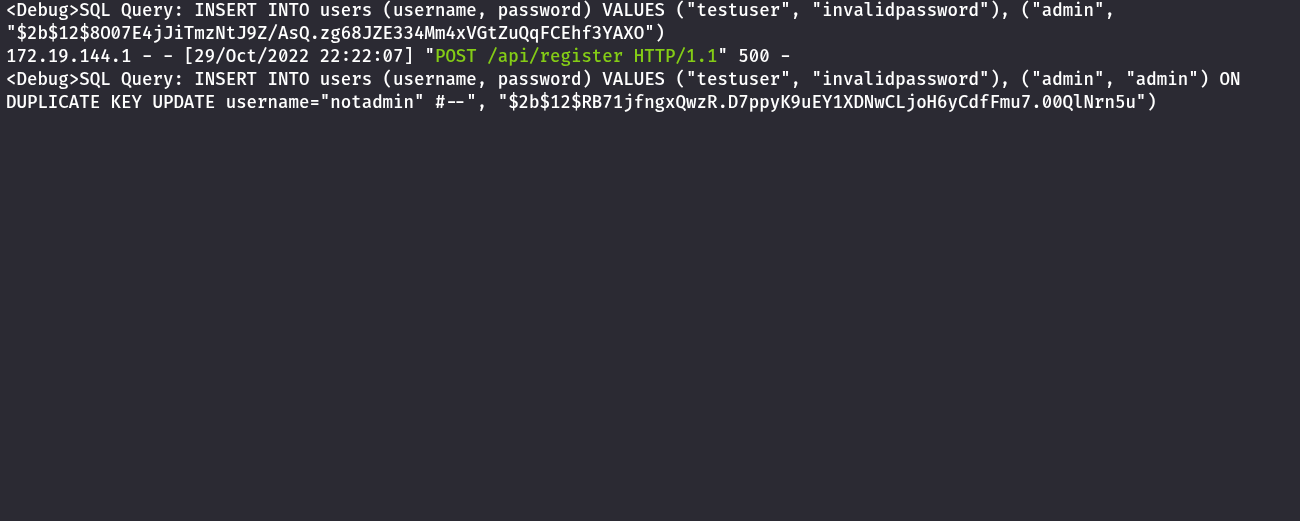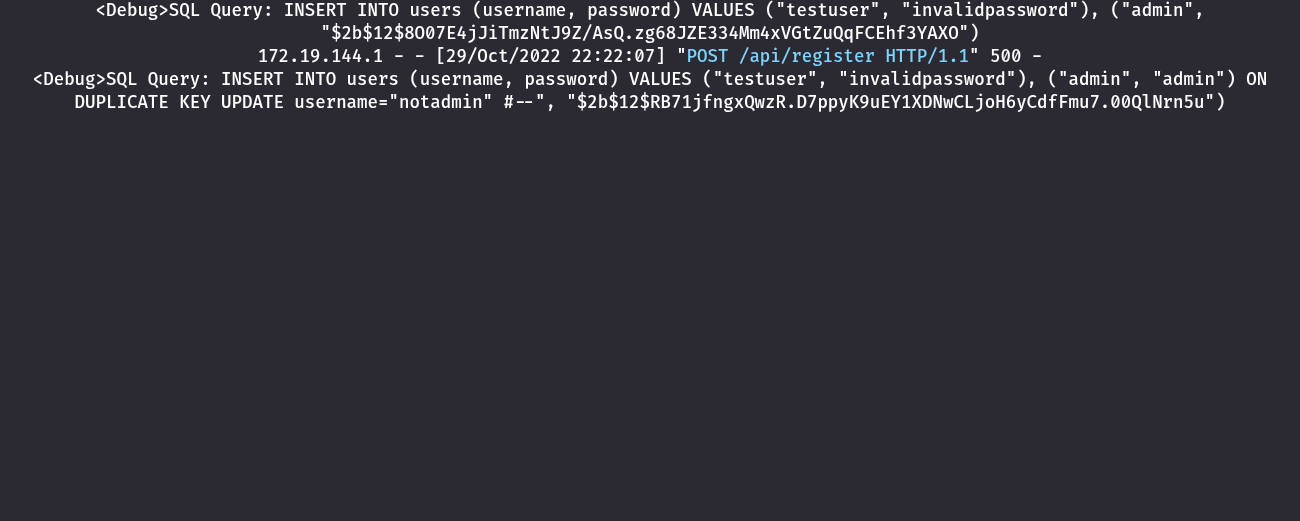--- a/index.html
+++ b/index.html
@@ -18,25 +18,24 @@
       padding: 0;
       overflow: hidden;
       font-weight: 500;
     }
     .terminal {
       width: 100%;
       height: 100%;
       padding: 0px 6px;
       white-space: pre-wrap;
       word-wrap: break-word;
-      text-align: center;
     }
     .log-line {
       display: block;
     }
     .highlight {
-      color: #7dd3fc;
+      color: #84cc16;
     }
   </style>
 </head>
 <body>
 
 <div class="terminal"><span class="log-line"><span>&lt;Debug&gt;</span><span>SQL Query: INSERT INTO users (username, password) VALUES ("testuser", "invalidpassword"), ("admin", "$2b$12$8O07E4jJiTmzNtJ9Z/AsQ.zg68JZE334Mm4xVGtZuQqFCEhf3YAXO")</span></span><span class="log-line"><span>172.19.144.1 - - [29/Oct/2022 22:22:07] "</span><span class="highlight">POST /api/register HTTP/1.1</span><span>" 500 -</span></span><span class="log-line"><span>&lt;Debug&gt;</span><span>SQL Query: INSERT INTO users (username, password) VALUES ("testuser", "invalidpassword"), ("admin", "admin") ON DUPLICATE KEY UPDATE username="notadmin" #--", "$2b$12$RB71jfngxQwzR.D7ppyK9uEY1XDNwCLjoH6yCdfFmu7.00QlNrn5u")</span></span></div>
 
 </body></html>

